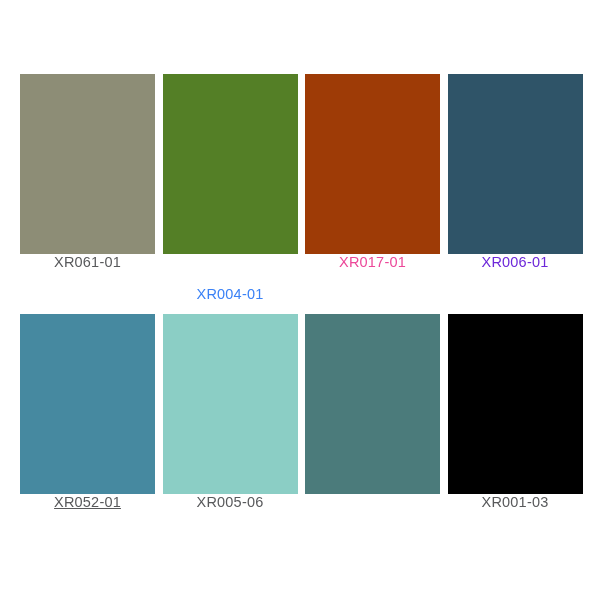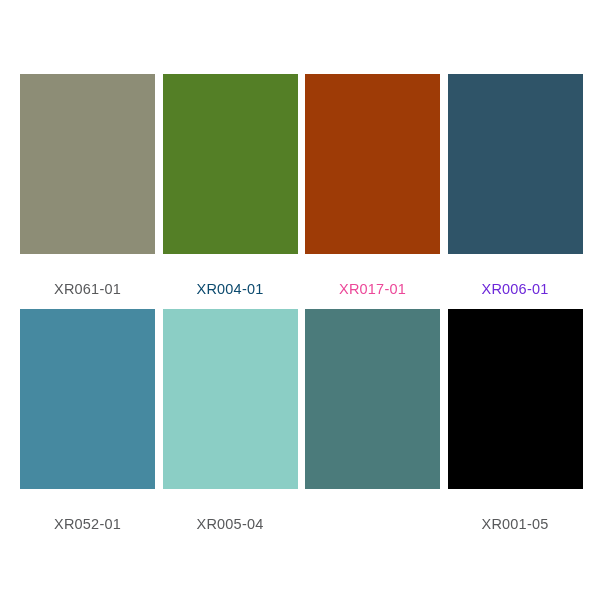--- a/index.html
+++ b/index.html
@@ -44,64 +44,64 @@
   }
   .swatch-label {
     display: block;
     width: 135px;
     text-align: center;
     font-family: "Liberation Sans", sans-serif;
     font-size: 14.5px;
     line-height: 16px;
     letter-spacing: 0.2px;
     color: #58595b;
-    padding-top: 27px;
+    padding-top: 0;
     padding-bottom: 12px;
     white-space: nowrap;
   }
 </style>
 </head>
 <body style="background: rgb(255, 255, 255);">
 
 <div class="palette">
   <div class="grid">
 
     <div class="cell">
       <span class="swatch" style="background-color: rgb(141, 141, 118);"></span>
       <span class="swatch-label" style="color: rgb(88, 89, 91);">XR061-01</span>
     </div>
 
     <div class="cell">
       <span class="swatch" style="background-color: rgb(84, 127, 38);"></span>
-      <span class="swatch-label" style="color: #0c4a6e;">XR004-01</span>
+      <span class="swatch-label" style="color: #3b82f6; margin-top: 32px;">XR004-01</span>
     </div>
 
     <div class="cell">
       <span class="swatch" style="background-color: rgb(158, 59, 6);"></span>
       <span class="swatch-label" style="color: #ec4899;">XR017-01</span>
     </div>
 
     <div class="cell">
       <span class="swatch" style="background-color: rgb(47, 84, 104);"></span>
       <span class="swatch-label" style="color: #6d28d9;">XR006-01</span>
     </div>
 
     <div class="cell">
       <span class="swatch" style="background-color: rgb(70, 137, 160);"></span>
-      <span class="swatch-label" style="color: rgb(88, 89, 91);">XR052-01</span>
+      <span class="swatch-label" style="color: rgb(88, 89, 91); text-decoration: underline;">XR052-01</span>
     </div>
 
     <div class="cell">
       <span class="swatch" style="background-color: rgb(139, 206, 197);"></span>
-      <span class="swatch-label" style="color: rgb(88, 89, 91);">XR005-04</span>
+      <span class="swatch-label" style="color: rgb(88, 89, 91);">XR005-06</span>
     </div>
 
     <div class="cell">
       <span class="swatch" style="background-color: rgb(75, 123, 123);"></span>
     </div>
 
     <div class="cell">
       <span class="swatch" style="background-color: rgb(0, 0, 0);"></span>
-      <span class="swatch-label" style="color: rgb(88, 89, 91);">XR001-05</span>
+      <span class="swatch-label" style="color: rgb(88, 89, 91);">XR001-03</span>
     </div>
 
   </div>
 </div>
 
 </body></html>

